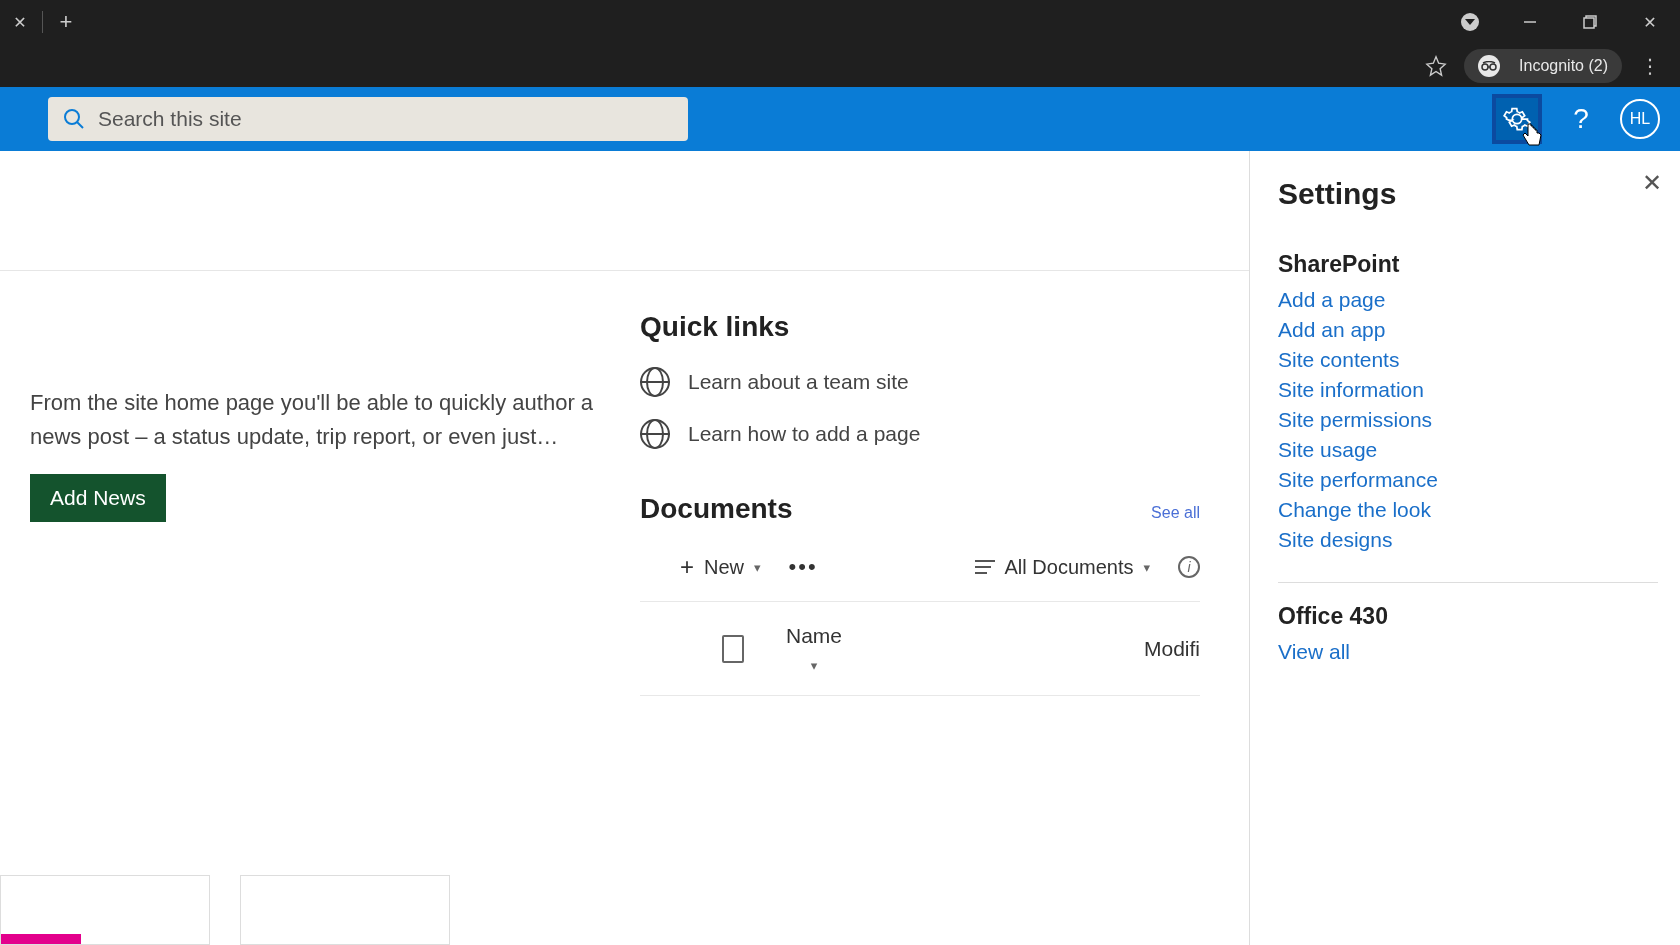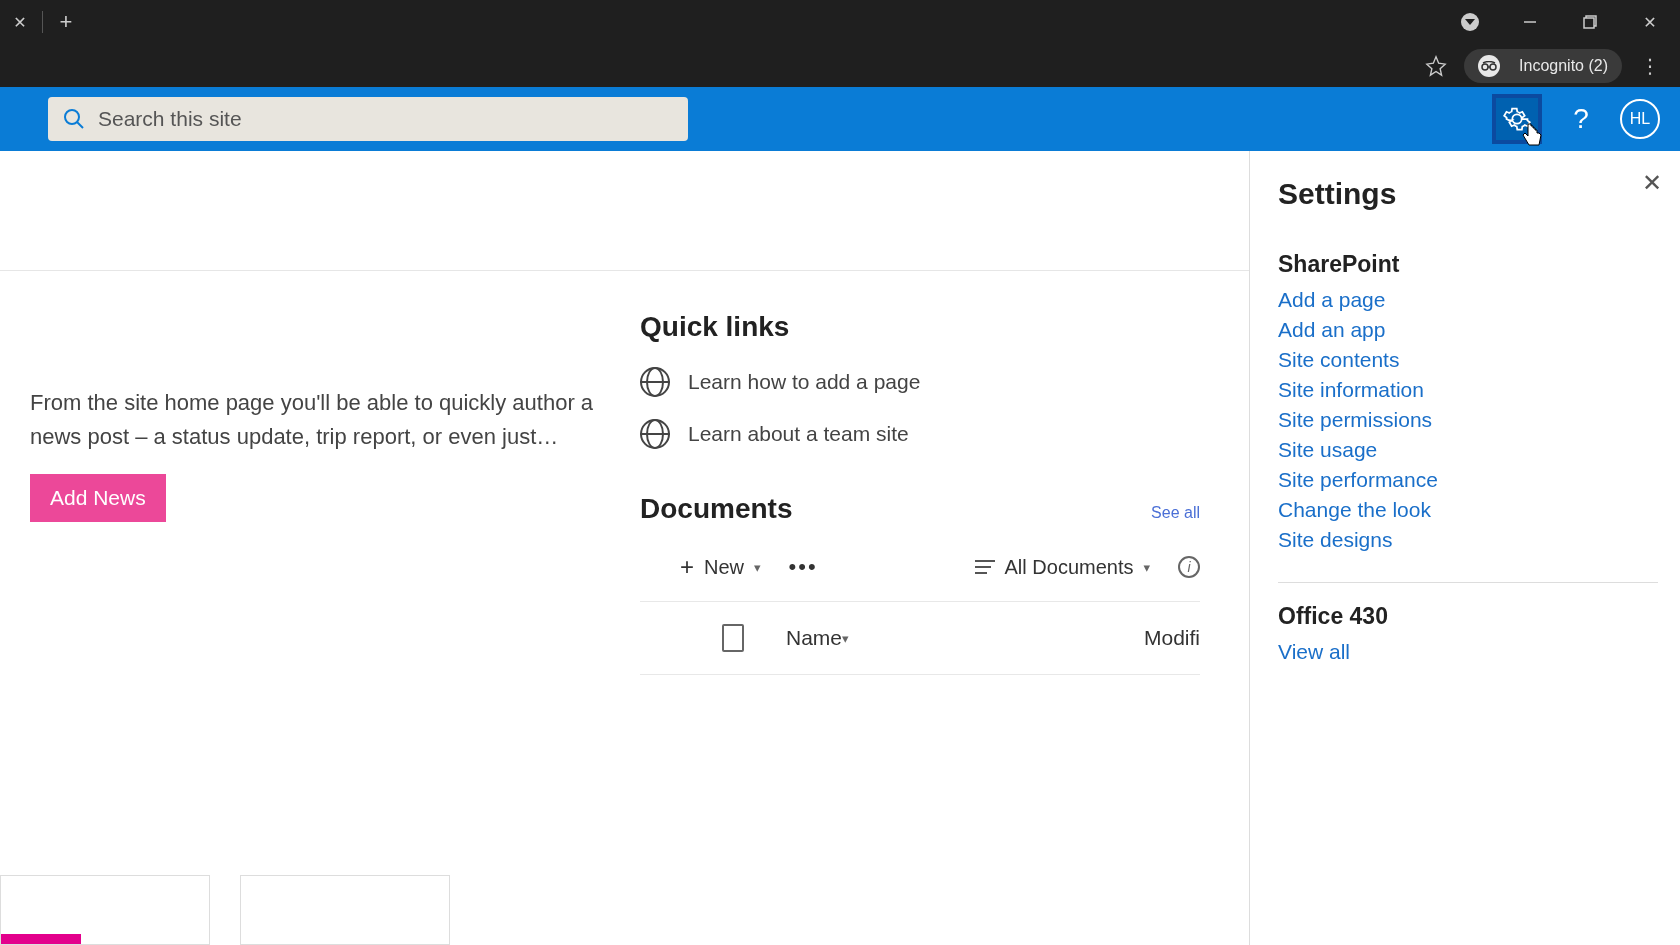--- a/index.html
+++ b/index.html
@@ -30,42 +30,42 @@
   .cursor-hand { position:absolute; right:-6px; bottom:-10px; pointer-events:none;}
   
   
   .content-area { display:flex; height:calc(100% - 87px - 64px); }
   .main { flex:1; padding:0; position:relative; border-right:1px solid #ddd;}
   .spacer-top { height:120px; border-bottom:1px solid #e6e6e6;}
   .two-col { display:flex; padding:40px 30px 0 30px; gap:30px;}
   .col-left { width:580px; padding-top:75px;}
   .news-title { font-size:31px; font-weight:600; color:#222; line-height:1.3; margin-bottom:18px;}
   .news-body { font-size:22px; color:#444; line-height:1.55; margin-bottom:20px;}
-  .add-news-btn { background:#ec4899; color:#fff; border:none; padding:12px 20px; font-size:21px; cursor:pointer;}
+  .add-news-btn { background:#14532d; color:#fff; border:none; padding:12px 20px; font-size:21px; cursor:pointer;}
   
   .col-right { flex:1; max-width:560px;}
   .section-h { font-size:28px; font-weight:600; color:#222; margin-bottom:24px;}
   .ql-item { display:flex; align-items:center; gap:18px; font-size:21px; color:#444; margin-bottom:22px;}
   .globe { width:30px; height:30px; border:2px solid #444; border-radius:50%; position:relative; flex-shrink:0;}
   .globe::before { content:""; position:absolute; left:50%; top:-2px; bottom:-2px; width:14px; border:2px solid #444; border-radius:50%; transform:translateX(-50%);}
   .globe::after { content:""; position:absolute; left:-2px; right:-2px; top:50%; height:2px; background:#444; transform:translateY(-50%);}
   
   .docs-head { display:flex; align-items:baseline; justify-content:space-between; margin-top:44px; margin-bottom:16px;}
   .see-all { color:#4a6fd6; font-size:16px;}
   .doc-toolbar { display:flex; align-items:center; gap:28px; padding:12px 0 20px 40px; font-size:20px; color:#333; border-bottom:1px solid #e8e8e8;}
   .tb-item { display:flex; align-items:center; gap:10px; cursor:pointer;}
   .plus { font-size:24px; font-weight:300;}
   .chev { font-size:13px; color:#666;}
   .dots { font-size:22px; letter-spacing:2px;}
   .view-item { margin-left:auto; display:flex; align-items:center; gap:10px;}
   .info-i { width:22px;height:22px;border:2px solid #666;border-radius:50%; display:flex;align-items:center;justify-content:center;font-size:14px;font-style:italic;color:#666;}
   
   .doc-table-head { display:flex; align-items:center; padding:22px 0 22px 82px; font-size:21px; color:#333; border-bottom:1px solid #e8e8e8;}
   .file-ico { width:22px; height:28px; border:2px solid #666; border-radius:2px; margin-right:42px; position:relative;}
-  .col-name { display:flex; align-items:center; font-weight:400;}
+  .col-name { display:flex; align-items:center; gap:10px; font-weight:400;flex-direction:column;}
   .col-mod { margin-left:auto;}
   
   .bottom-cards { position:absolute; left:0; bottom:0; display:flex; gap:30px; padding-left:0;}
   .card { width:210px; height:70px; border:1px solid #ddd; background:#fff; position:relative;}
   .card.pink::after { content:""; position:absolute; left:0; bottom:0; width:80px; height:10px; background:#e3008c;}
   
   
   .settings-panel { width:430px; background:#fff; padding:26px 22px 0 28px; position:relative;}
   .settings-title { font-size:30px; font-weight:600; color:#222; }
   .close-x { position:absolute; right:18px; top:18px; font-size:24px; color:#555; cursor:pointer;}
@@ -152,25 +152,25 @@
     <div class="spacer-top"></div>
     <div class="two-col">
       <div class="col-left">
         <div class="news-body">From the site home page you'll be able to quickly author a news post – a status update, trip report, or even just…</div>
         <button class="add-news-btn">Add News</button>
       </div>
       <div class="col-right">
         <div class="section-h">Quick links</div>
         <div class="ql-item">
           <span class="globe"></span>
-          <span>Learn how to add a page</span>
+          <span>Learn about a team site</span>
         </div>
         <div class="ql-item">
           <span class="globe"></span>
-          <span>Learn about a team site</span>
+          <span>Learn how to add a page</span>
         </div>
 
         <div class="docs-head">
           <div class="section-h" style="margin:0">Documents</div>
           <a class="see-all">See all</a>
         </div>
         <div class="doc-toolbar">
           <div class="tb-item">
             <span class="plus">+</span>
             <span>New</span>

